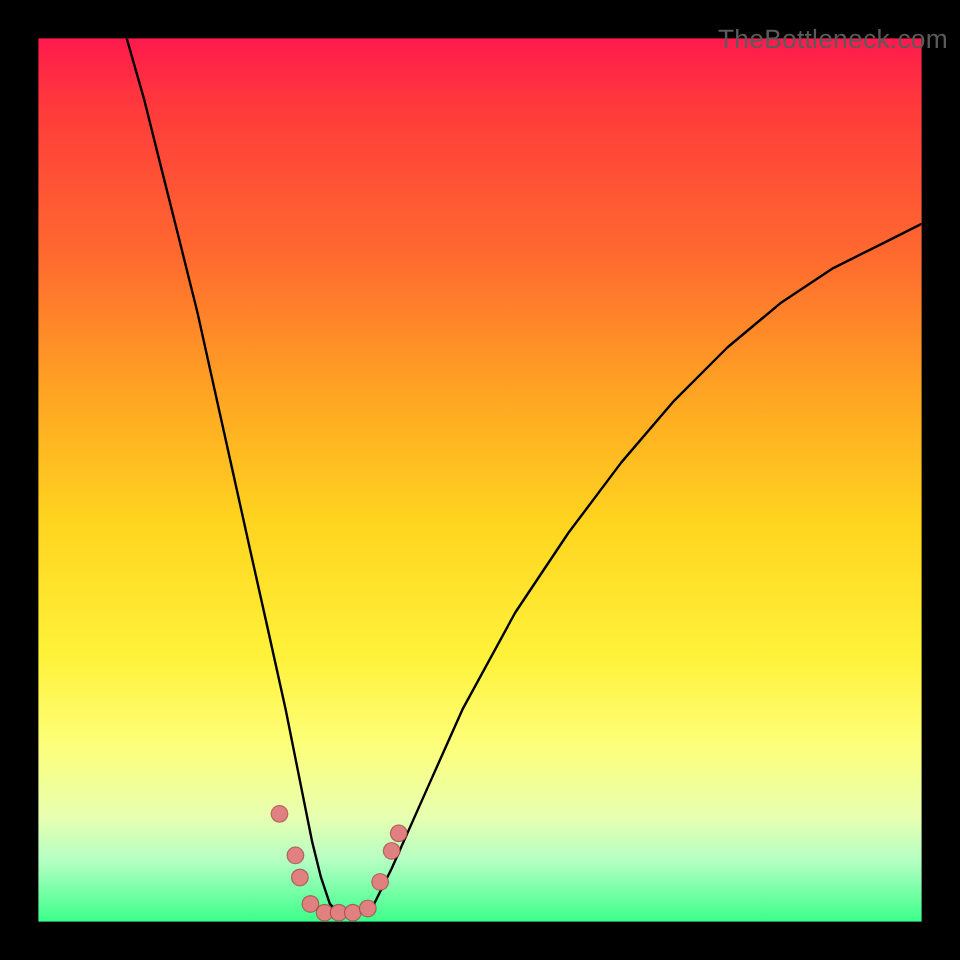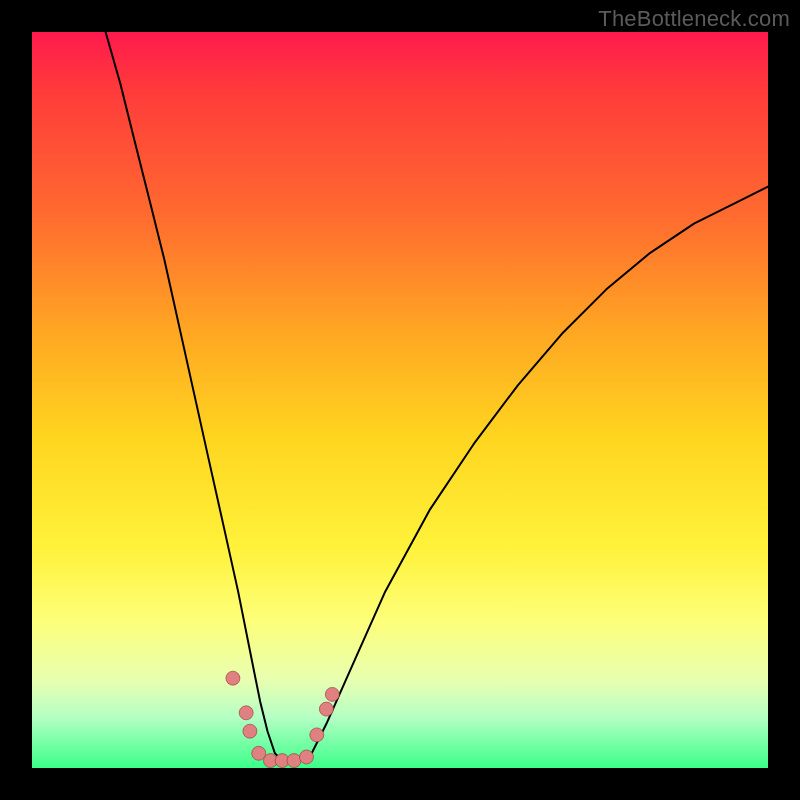--- a/index.html
+++ b/index.html
@@ -32,21 +32,21 @@
       #ffa423 40%,
       #ffd51f 55%,
       #fff23a 70%,
       #fdff7a 80%,
       #e8ffb0 88%,
       #b6ffc4 93%,
       #3bff8a 100%);
   }
   .watermark {
     position: absolute;
-    top: 6px;
+    top: 20px;
     right: 10px;
     color: #5b5b5b;
     font-size: 22px;
     font-weight: 500;
     letter-spacing: 0.2px;
     user-select: none;
     text-align: right;
   }
   svg.chart {
     position: absolute;

